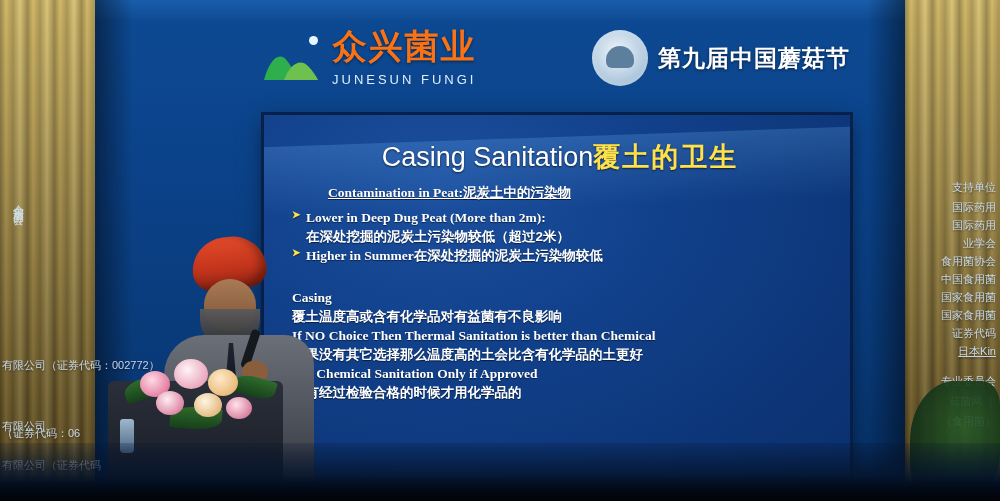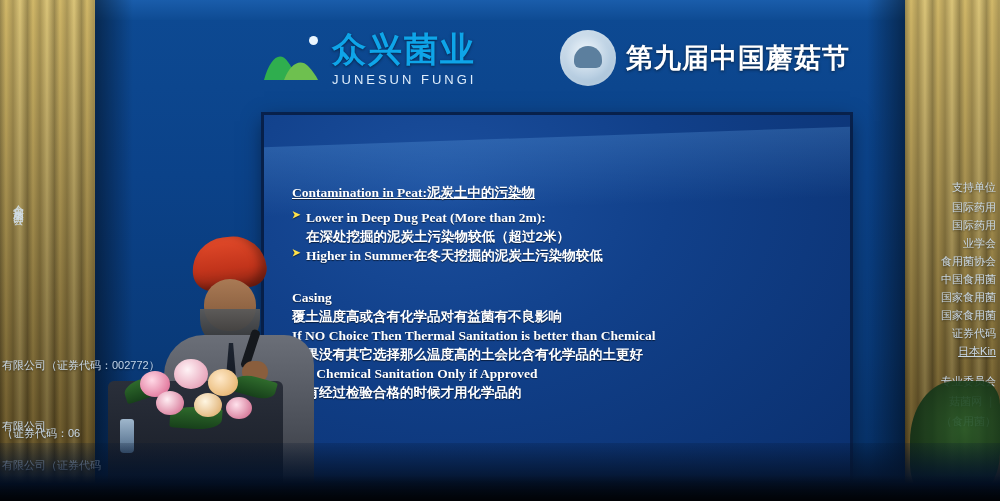--- a/index.html
+++ b/index.html
@@ -85,27 +85,28 @@
     position: relative;
   }
   .mountain-mark .dot {
     position: absolute;
     right: 4px; top: 0px;
     width: 9px; height: 9px;
     border-radius: 50%;
     background: #eaf6ff;
   }
   .cn-brand {
-    color: #0ea5e9;
-    font-family: Liberation Sans, sans-serif;
+    color: #f97316;
+    font-family: Liberation Mono, monospace;
     font-weight: bold;
     font-size: 34px;
     letter-spacing: 2px;
     line-height: 1;
     text-shadow: 0 1px 3px rgba(0,0,0,.5);
+    text-align: right;
   }
   .en-brand {
     color: #dfeefc;
     font-family: "Liberation Sans", sans-serif;
     font-size: 13px;
     letter-spacing: 3px;
     margin-top: 6px;
   }
   .festival {
     position: absolute;
@@ -126,21 +127,21 @@
     position: absolute;
     left: 14px; top: 16px;
     width: 28px; height: 22px;
     border-radius: 14px 14px 6px 6px;
     background: #5c7f9e;
   }
   .festival-cn {
     color: #ffffff;
     font-family: "Liberation Sans", sans-serif;
     font-weight: bold;
-    font-size: 27px;
+    font-size: 23px;
     letter-spacing: 1px;
     line-height: 1;
     text-shadow: 0 1px 3px rgba(0,0,0,.55);
   }
   .festival-en {
     color: #f4e7c0;
     font-family: "Liberation Serif", serif;
     font-style: italic;
     font-size: 13px;
     margin-top: 6px;
@@ -188,21 +189,21 @@
   }
   .line {
     color: #ffffff;
     font-size: 13.5px;
     line-height: 1.42;
     font-family: "Liberation Serif", serif;
     font-weight: bold;
     white-space: nowrap;
     text-shadow: 0 1px 1px rgba(0,0,0,.55);
   }
-  .line.underline { text-decoration: underline; }
+  .line.underline { text-decoration: underline; margin-left: 36px; }
   .line.bullet { padding-left: 14px; position: relative; }
   .line.bullet::before {
     content: "\27A4";
     position: absolute;
     left: 0; top: 0;
     color: #ffe24a;
     font-size: 10px;
   }
   .line.cn { font-family: "Liberation Sans", sans-serif; font-weight: bold; }
   .gap { height: 11px; }
@@ -380,27 +381,30 @@
   <div class="side-text right" style="top:306px;">国家食用菌</div>
   <div class="side-text right" style="top:324px;">证券代码</div>
   <div class="side-text right" style="top:342px;text-decoration:underline;">日本Kin</div>
   <div class="side-text right" style="top:372px;">专业委员会</div>
   <div class="side-text right" style="top:392px;">菇菌网 ｜</div>
   <div class="side-text right" style="top:412px;">（食用菌）</div>
 
   <div class="screen">
     <div class="screen-sheen"></div>
 
+    <div class="slide-title">
+      <span>Casing Sanitation</span><span class="cn">覆土的卫生</span>
+    </div>
 
     <div class="slide-body">
       <div class="line underline">Contamination in Peat:泥炭土中的污染物</div>
       <div style="height:6px"></div>
       <div class="line bullet">Lower in Deep Dug Peat (More than 2m):</div>
       <div class="line cn" style="padding-left:14px">在深处挖掘的泥炭土污染物较低（超过2米）</div>
-      <div class="line bullet"><span>Higher in Summer</span><span class="cn">在冬天挖掘的泥炭土污染物较低</span></div>
+      <div class="line bullet"><span>Higher in Summer</span><span class="cn">在深处挖掘的泥炭土污染物较低</span></div>
 
       <div class="gap"></div>
       <div class="gap"></div>
 
       <div class="line">Casing</div>
       <div class="line cn">覆土温度高或含有化学品对有益菌有不良影响</div>
       <div class="line">If NO Choice Then Thermal Sanitation is better than Chemical</div>
       <div class="line cn">如果没有其它选择那么温度高的土会比含有化学品的土更好</div>
       <div class="line">Use Chemical Sanitation Only if Approved</div>
       <div class="line cn">只有经过检验合格的时候才用化学品的</div>

